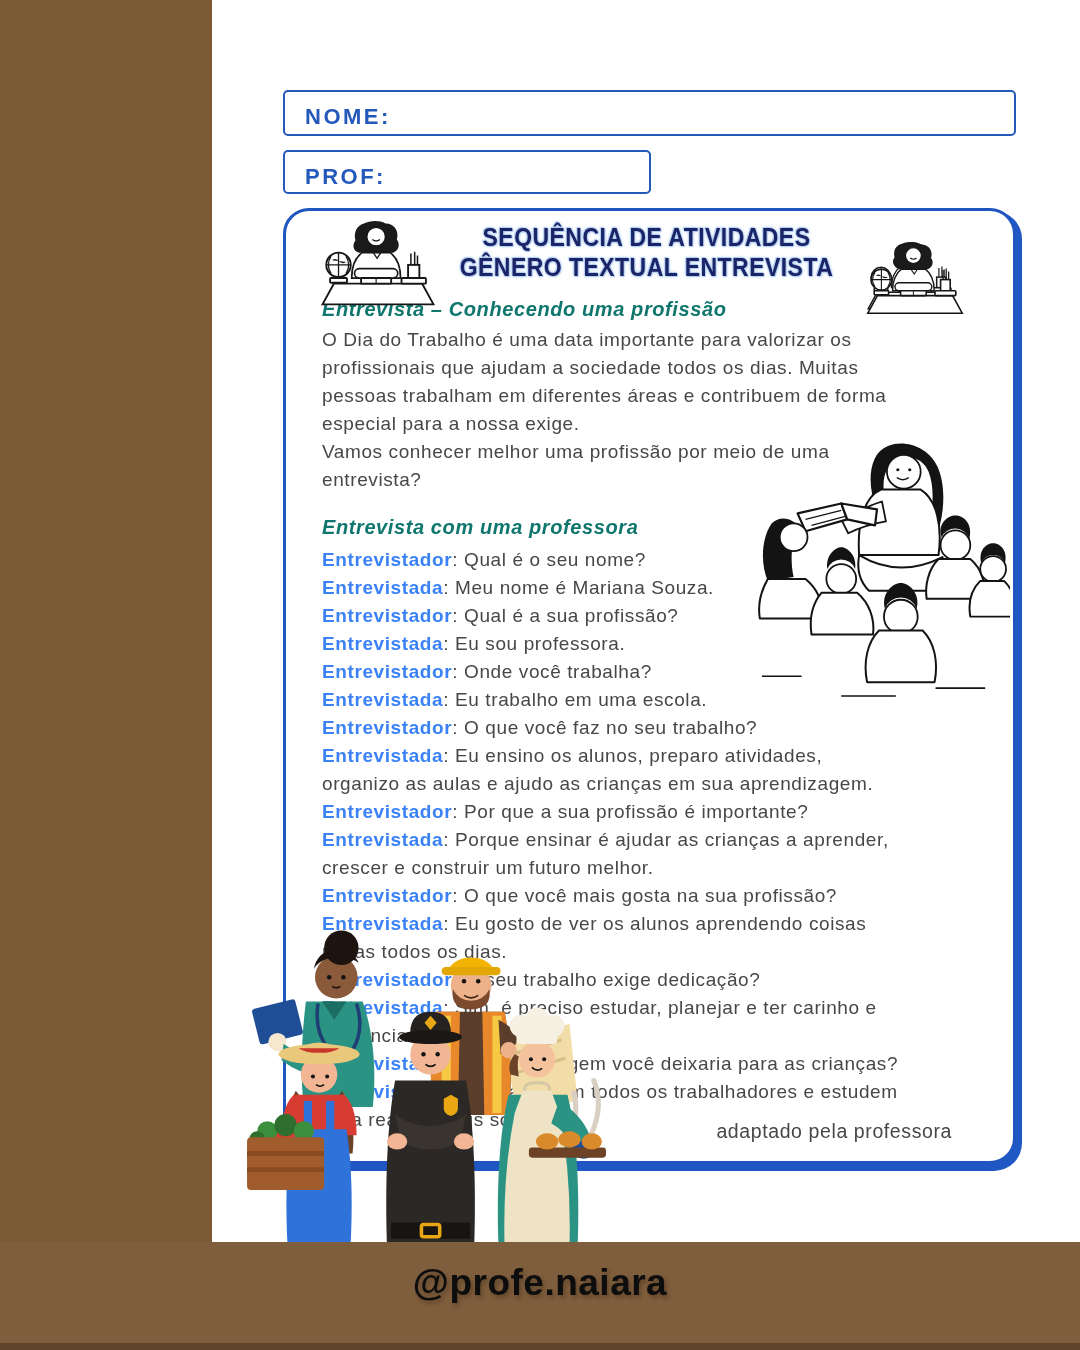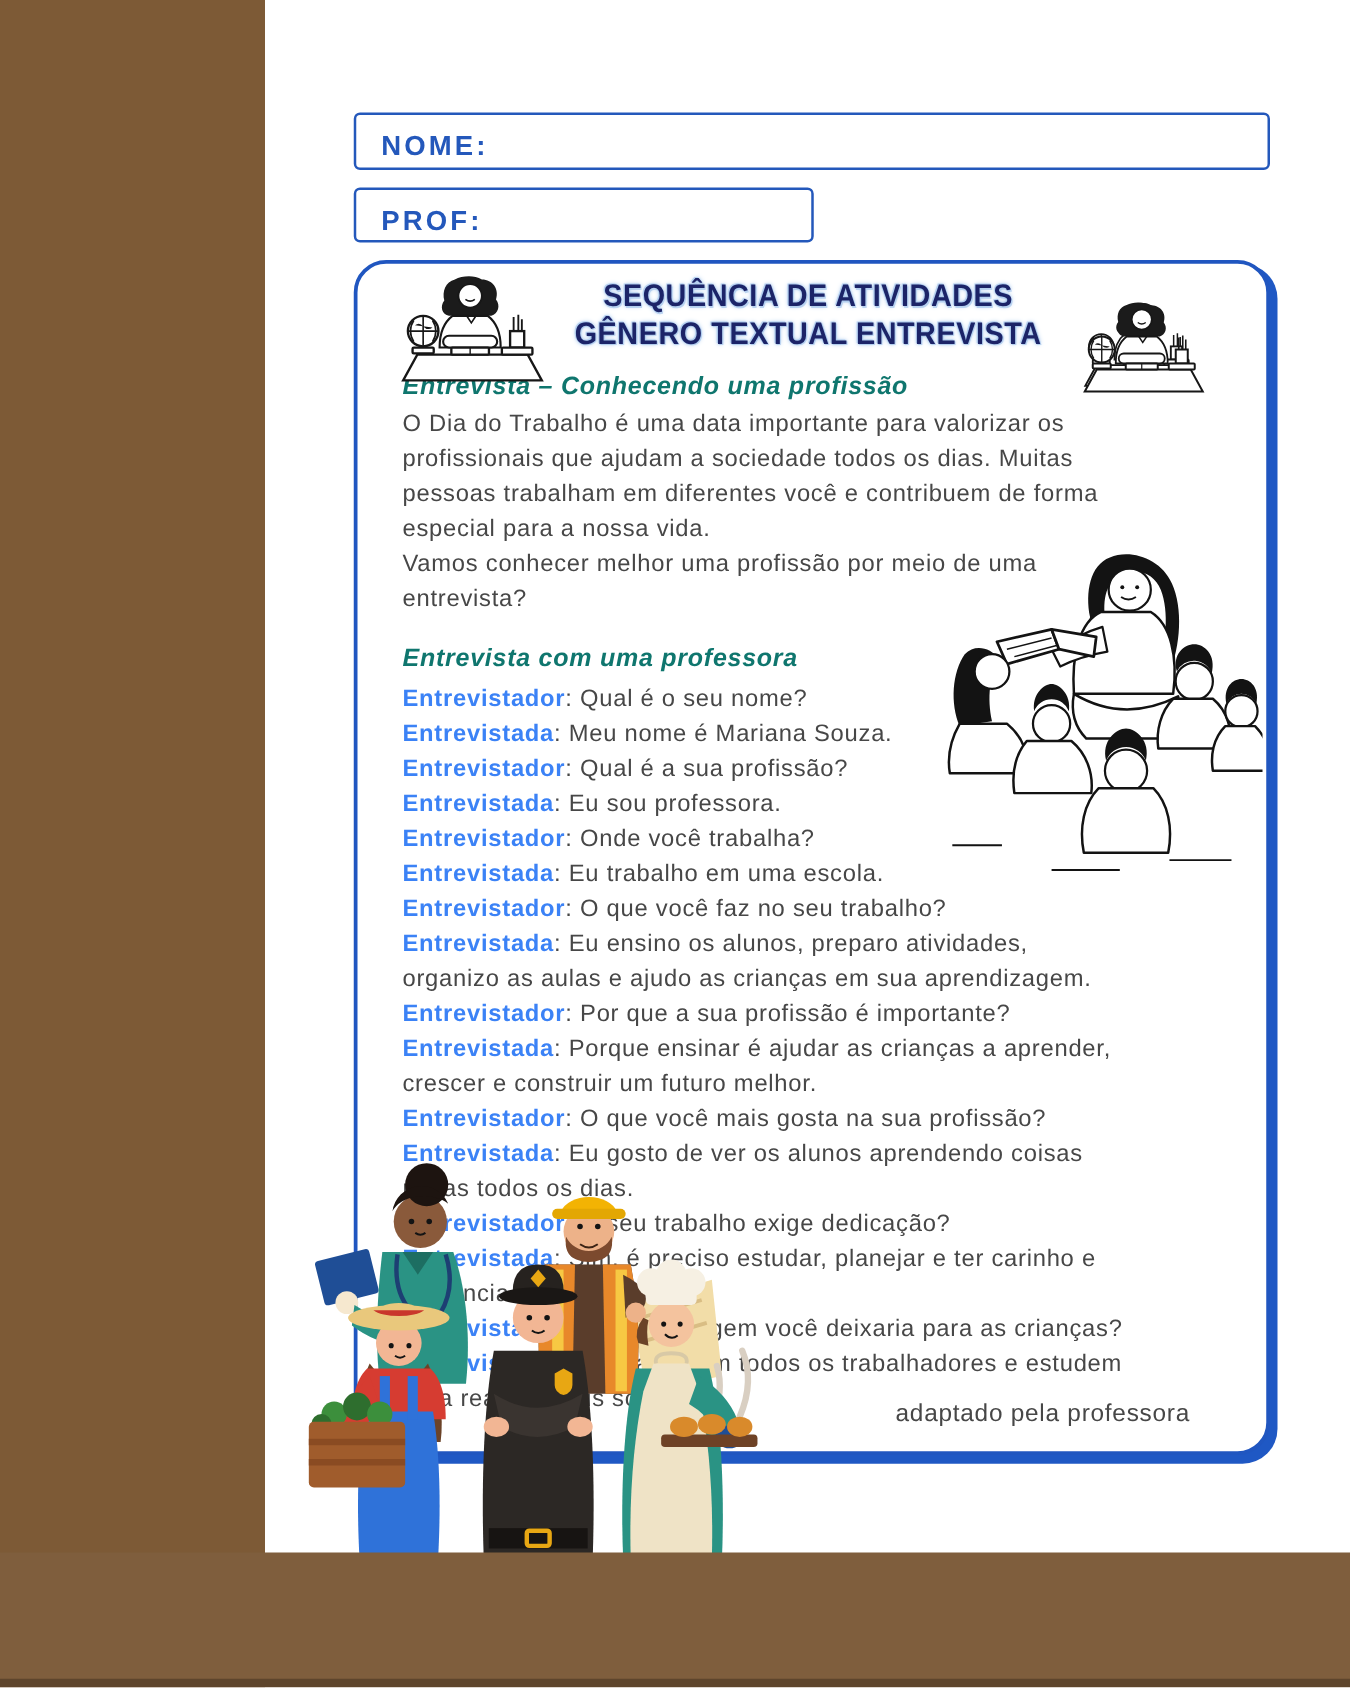--- a/index.html
+++ b/index.html
@@ -106,22 +106,22 @@
       <rect x="97" y="52" width="12" height="14"></rect>
       <path d="M100,52 v-12 M104,52 v-14 M107,52 v-10" fill="none" stroke-width="1.6"></path>
       <rect x="90" y="66" width="26" height="6" rx="1"></rect>
     </g>
   </svg>
 
   <div class="h-italic" id="h-intro">Entrevista – Conhecendo uma profissão</div>
   <div class="textcol" id="intro-lines">
       <div class="tline">O Dia do Trabalho é uma data importante para valorizar os</div>
       <div class="tline">profissionais que ajudam a sociedade todos os dias. Muitas</div>
-      <div class="tline">pessoas trabalham em diferentes você e contribuem de forma</div>
-      <div class="tline">especial para a nossa vida.</div>
+      <div class="tline">pessoas trabalham em diferentes áreas e contribuem de forma</div>
+      <div class="tline">especial para a nossa exige.</div>
       <div class="tline">Vamos conhecer melhor uma profissão por meio de uma</div>
       <div class="tline">entrevista?</div>
     </div>
   <div class="h-italic" id="h-interview">Entrevista com uma professora</div>
   <div class="textcol" id="interview-lines">
       <div class="tline"><b>Entrevistador</b>: Qual é o seu nome?</div>
       <div class="tline"><b>Entrevistada</b>: Meu nome é Mariana Souza.</div>
       <div class="tline"><b>Entrevistador</b>: Qual é a sua profissão?</div>
       <div class="tline"><b>Entrevistada</b>: Eu sou professora.</div>
       <div class="tline"><b>Entrevistador</b>: Onde você trabalha?</div>
@@ -289,14 +289,15 @@
       <ellipse cx="336" cy="244" rx="11" ry="9" fill="#1f4e96"></ellipse>
       <rect x="282" y="242" width="76" height="10" rx="3" fill="#6e4226"></rect>
       <ellipse cx="300" cy="236" rx="11" ry="8" fill="#d98a2b"></ellipse>
       <ellipse cx="322" cy="234" rx="11" ry="8" fill="#d98a2b"></ellipse>
       <ellipse cx="344" cy="236" rx="10" ry="8" fill="#d98a2b"></ellipse>
     </g>
   </svg>
 
   <div class="bottom-bar"></div>
   <div class="bottom-dark"></div>
+  <div class="handle">@profe.naiara</div>
 
 </div>
 
 </body></html>

